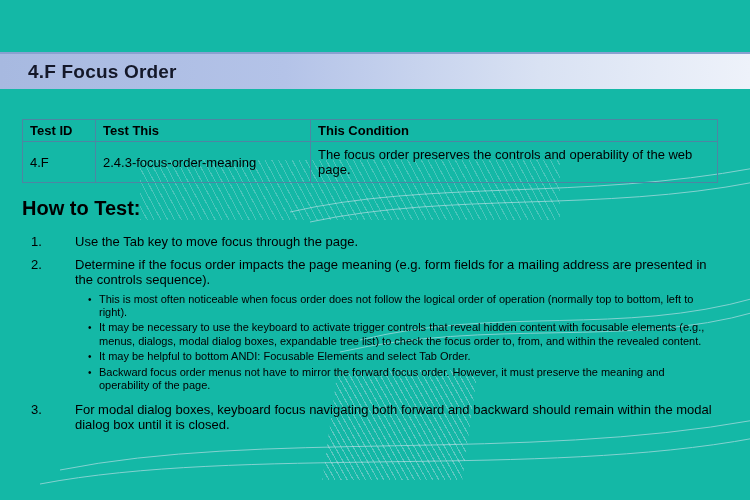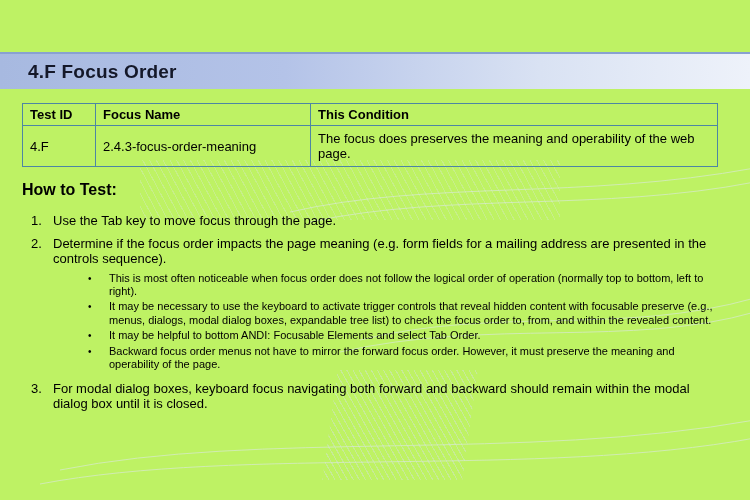--- a/index.html
+++ b/index.html
@@ -4,21 +4,21 @@
 <style>
   * { margin: 0; padding: 0; box-sizing: border-box; }
   html, body { width: 750px; height: 500px; }
   body {
     font-family: "Liberation Sans", "DejaVu Sans", sans-serif;
     background: #ffffff;
     color: #000000;
     position: relative;
     overflow: hidden;
   }
-  .page { position: absolute; inset: 0; background: #bef264; }
+  .page { position: absolute; inset: 0; background: #14b8a6; }
 
   
   .bg-decor { position: absolute; inset: 0; pointer-events: none; }
   .hatch {
     position: absolute;
     left: 330px; top: 370px; width: 140px; height: 110px;
     background: repeating-linear-gradient(55deg, rgba(214,222,238,0.55) 0 1px, transparent 1px 5px);
     transform: skewX(-8deg);
     opacity: 0.7;
   }
@@ -41,21 +41,21 @@
   .title-bar .title-text {
     font-size: 19px;
     font-weight: bold;
     color: #141829;
     padding-left: 28px;
     letter-spacing: 0.2px;
   }
 
   .content {
     position: absolute;
-    top: 103px; left: 22px; width: 695px;
+    top: 119px; left: 22px; width: 695px;
   }
 
   
   table.test-table {
     width: 695px;
     border-collapse: collapse;
     table-layout: fixed;
   }
   table.test-table th, table.test-table td {
     border: 1px solid #4d86a3;
@@ -66,45 +66,45 @@
   }
   table.test-table th { font-weight: bold; height: 21px; }
   table.test-table td { height: 41px; }
   col.c-id   { width: 73px; }
   col.c-name { width: 215px; }
   col.c-cond { width: 407px; }
 
   
   .howto-heading {
     margin-top: 14px;
-    font-size: 16px;
+    font-size: 20px;
     font-weight: bold;
     color: #000000;
   }
   .steps { margin-top: 14px; }
   .step {
     display: flex;
     font-size: 13px;
     line-height: 1.17;
     margin-bottom: 8px;
   }
   .step .num { width: 23px; text-align: left; padding-left: 9px; flex: 0 0 31px; }
-  .step .step-body { flex: 1; }
+  .step .step-body { flex: 1; margin-left: 22px; }
   .step-2 { margin-bottom: 4px; }
 
   .bullets { margin: 5px 0 9px 66px; }
   .bullet {
     display: flex;
     font-size: 11px;
     line-height: 1.22;
     margin-bottom: 2px;
     color: #000000;
   }
   .bullet .dot { flex: 0 0 11px; font-size: 10px; line-height: 1.35; }
-  .bullet .b-text { flex: 1; margin-left: 10px; }
+  .bullet .b-text { flex: 1; }
   .step-3 { margin-top: 9px; }
 </style>
 </head>
 <body>
 
 <div class="page">
 
   <div class="bg-decor">
     <div class="hatch2"></div>
     <div class="hatch"></div>
@@ -128,29 +128,29 @@
 
     <table class="test-table">
       <colgroup>
           <col class="c-id">
           <col class="c-name">
           <col class="c-cond">
         </colgroup>
       <thead>
         <tr>
           <th>Test ID</th>
-          <th>Focus Name</th>
+          <th>Test This</th>
           <th>This Condition</th>
         </tr>
       </thead>
       <tbody>
         <tr>
           <td>4.F</td>
           <td>2.4.3-focus-order-meaning</td>
-          <td>The focus does preserves the meaning and operability of the web page.</td>
+          <td>The focus order preserves the controls and operability of the web page.</td>
         </tr>
       </tbody>
     </table>
 
     <div class="howto-heading">How to Test:</div>
 
     <div class="steps">
 
       <div class="step">
         <span class="num">1.</span>
@@ -162,21 +162,21 @@
         <span class="step-body">Determine if the focus order impacts the page meaning (e.g. form fields for a mailing address are presented in the controls sequence).</span>
       </div>
 
       <div class="bullets">
         <div class="bullet">
           <span class="dot">•</span>
           <span class="b-text">This is most often noticeable when focus order does not follow the logical order of operation (normally top to bottom, left to right).</span>
         </div>
         <div class="bullet">
           <span class="dot">•</span>
-          <span class="b-text">It may be necessary to use the keyboard to activate trigger controls that reveal hidden content with focusable preserve (e.g., menus, dialogs, modal dialog boxes, expandable tree list) to check the focus order to, from, and within the revealed content.</span>
+          <span class="b-text">It may be necessary to use the keyboard to activate trigger controls that reveal hidden content with focusable elements (e.g., menus, dialogs, modal dialog boxes, expandable tree list) to check the focus order to, from, and within the revealed content.</span>
         </div>
         <div class="bullet">
           <span class="dot">•</span>
           <span class="b-text">It may be helpful to bottom ANDI: Focusable Elements and select Tab Order.</span>
         </div>
         <div class="bullet">
           <span class="dot">•</span>
           <span class="b-text">Backward focus order menus not have to mirror the forward focus order. However, it must preserve the meaning and operability of the page.</span>
         </div>
       </div>

